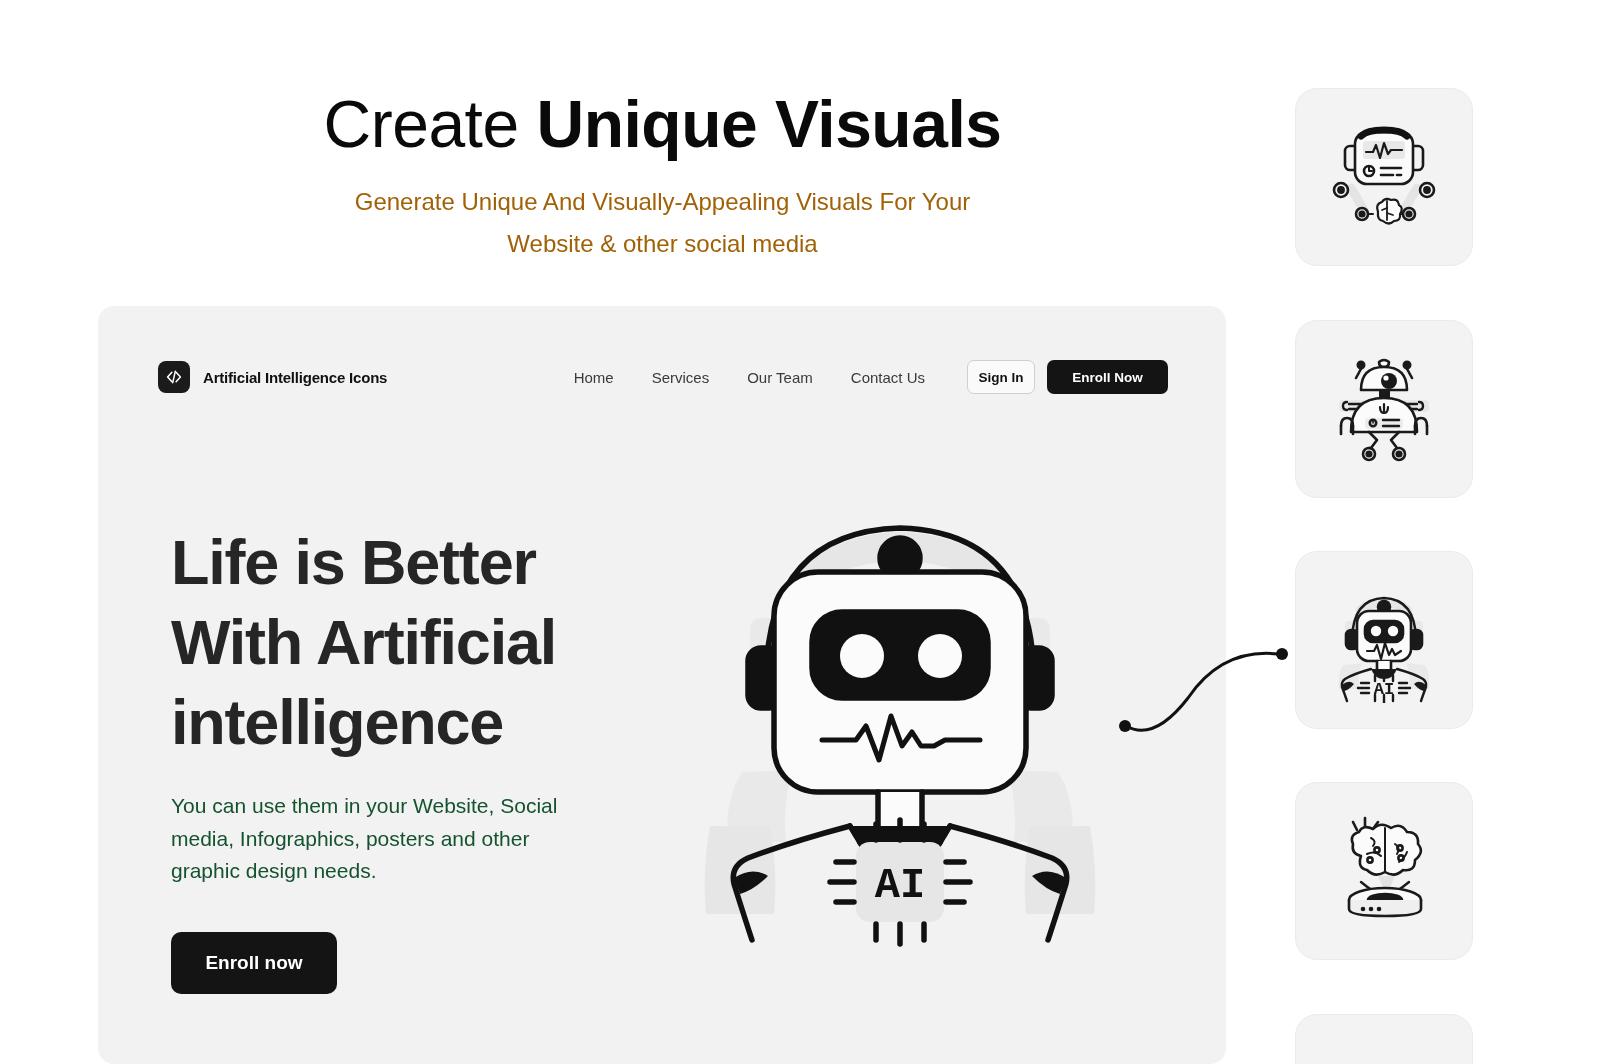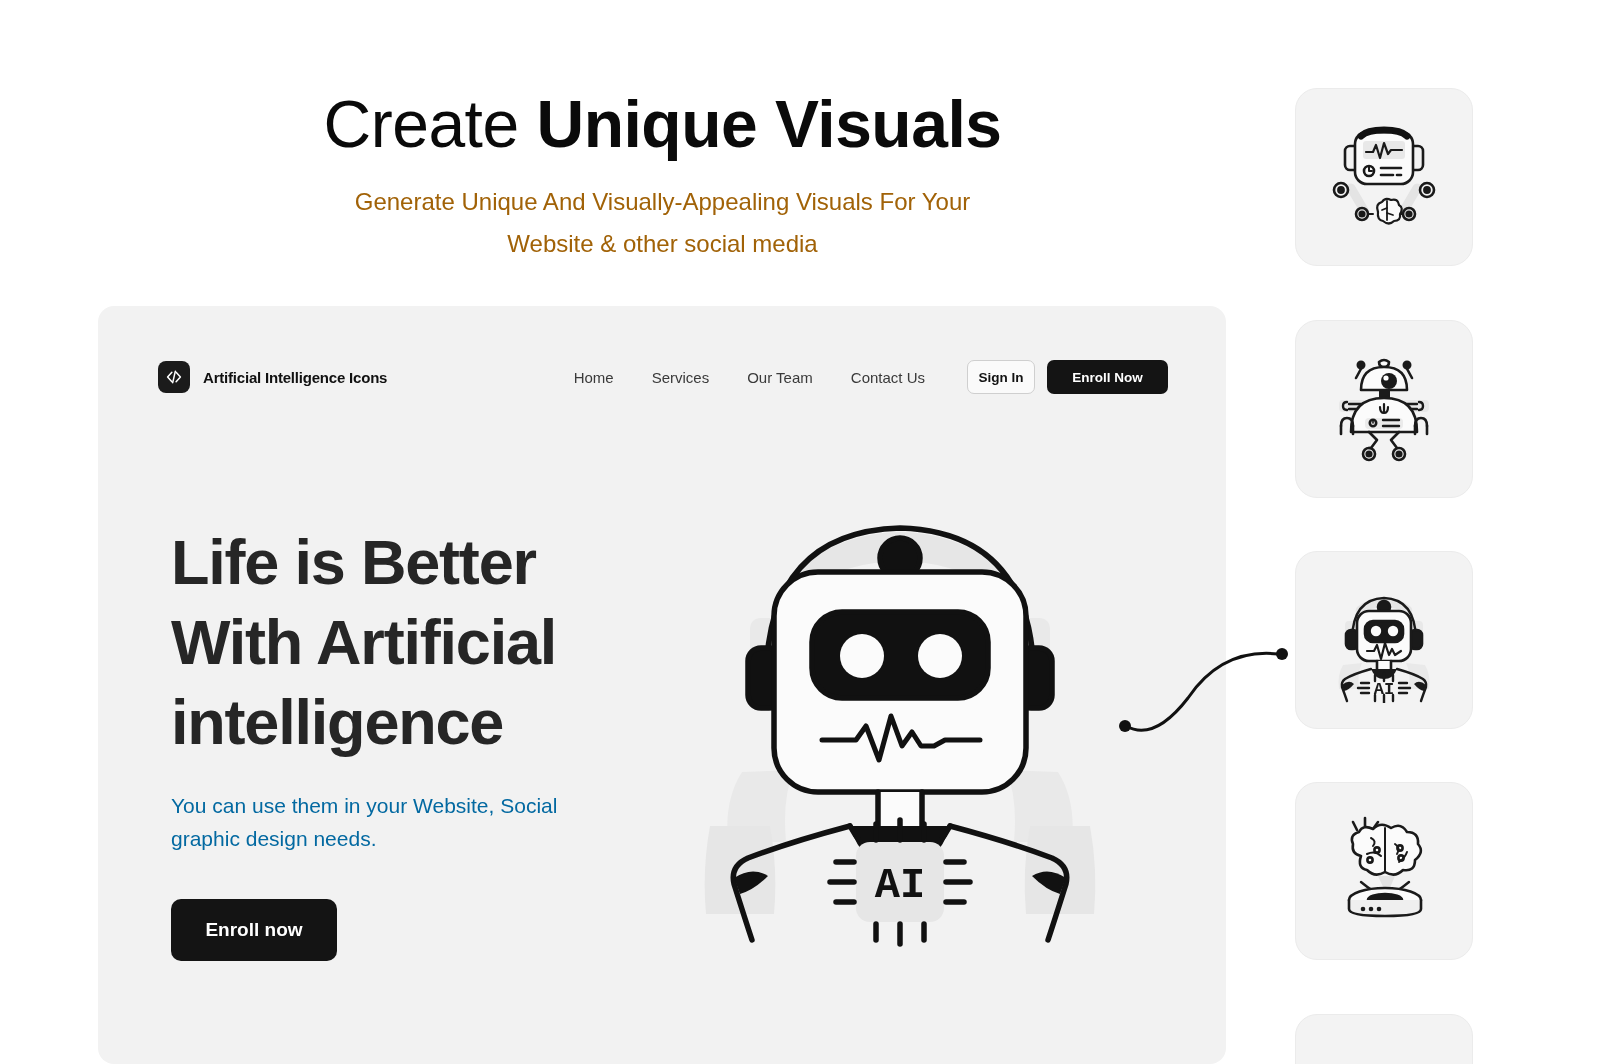--- a/index.html
+++ b/index.html
@@ -142,21 +142,21 @@
     font-weight: 700;
     line-height: 1.27;
     color: #262626;
     letter-spacing: -1.2px;
   }
   .panel-title .line { display: block; }
   .panel-body {
     margin-top: 28px;
     font-size: 21px;
     line-height: 1.55;
-    color: #0369a1;
+    color: #14532d;
     width: 430px;
   }
   .panel-body .line { display: block; }
   .btn-enroll-hero {
     margin-top: 44px;
     width: 166px; height: 62px;
     background: #141414;
     color: #ffffff;
     border: none;
     border-radius: 10px;
@@ -255,20 +255,21 @@
   </div>
 
   <div class="panel-copy">
     <div class="panel-title">
       <span class="line">Life is Better</span>
       <span class="line">With Artificial</span>
       <span class="line">intelligence</span>
     </div>
     <div class="panel-body">
       <span class="line">You can use them in your Website, Social</span>
+      <span class="line">media, Infographics, posters and other</span>
       <span class="line">graphic design needs.</span>
     </div>
     <button class="btn-enroll-hero">Enroll now</button>
   </div>
 
   <div class="robot-art">
     <svg viewBox="0 0 420 480">
       <g fill="none" stroke="#111111" stroke-width="5.5" stroke-linecap="round" stroke-linejoin="round">
 
         <path d="M108 96 Q210 28 312 96 Q320 108 306 118 Q210 64 114 118 Q100 108 108 96 Z" fill="#e6e6e6" stroke="none"></path>

